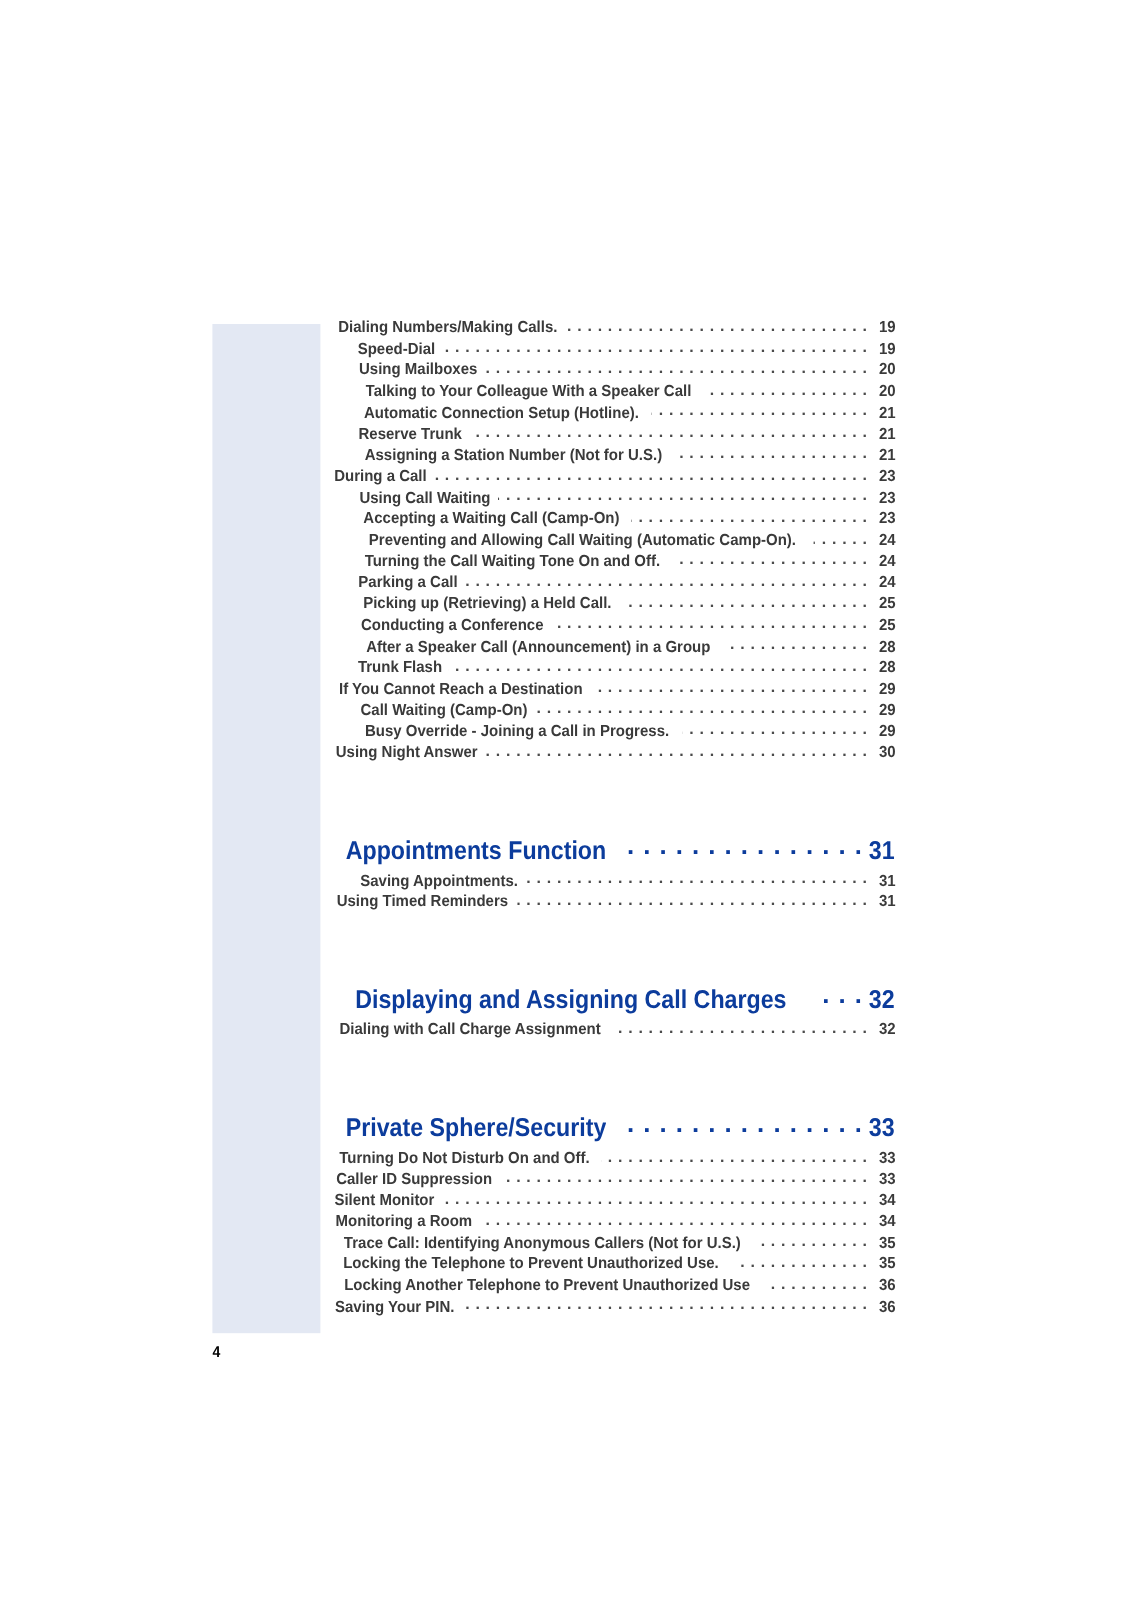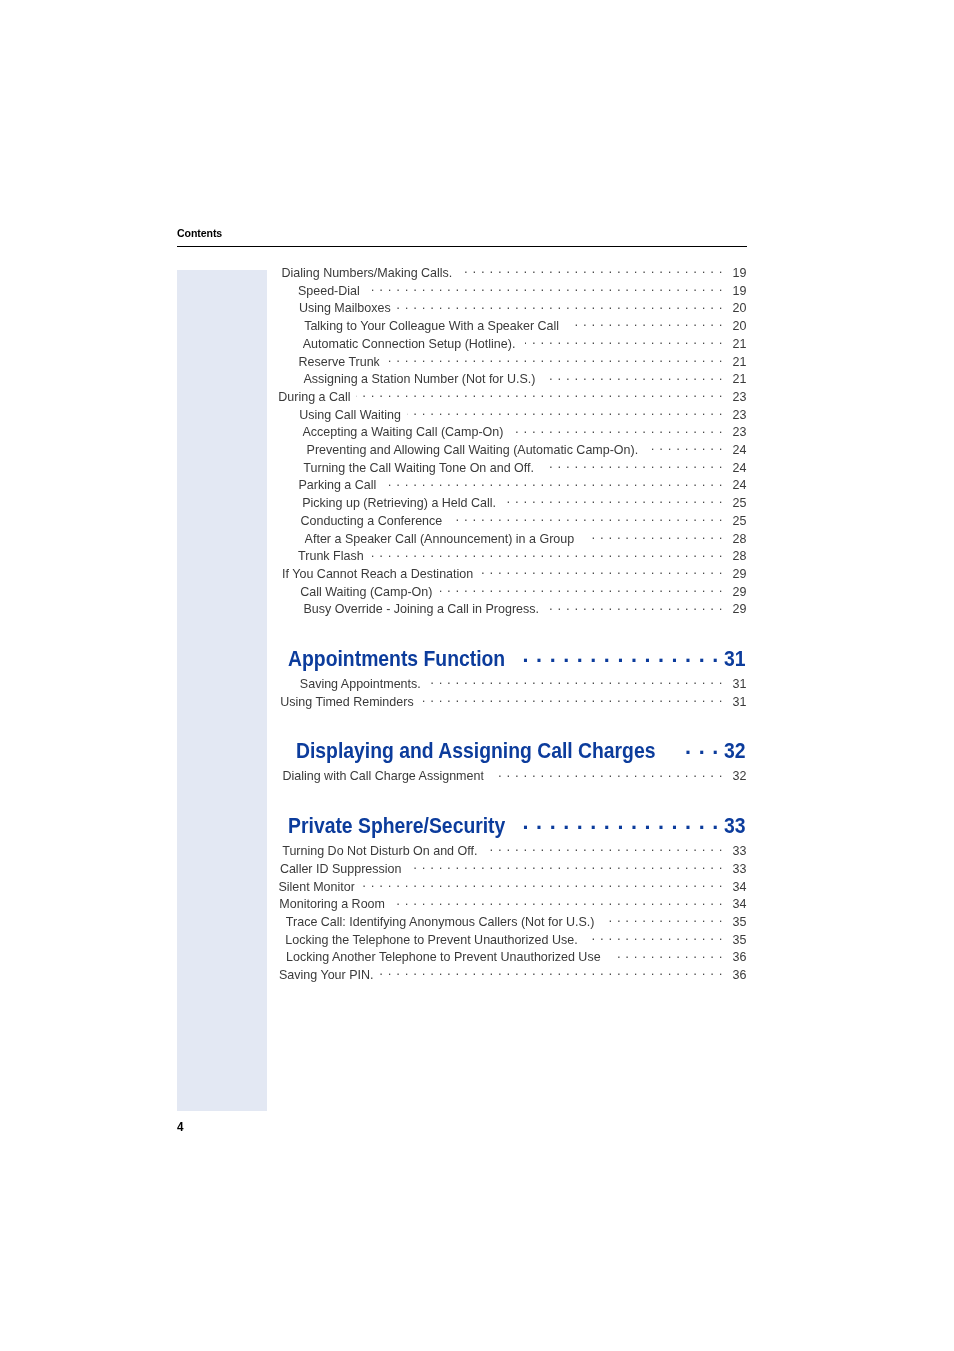--- a/index.html
+++ b/index.html
@@ -60,27 +60,28 @@
   
   #toc {
     position: absolute;
     left: 276px;
     top: 264px;
     width: 471px;
   }
 
   .toc-row {
     display: flex;
-    align-items: flex-start;
+    align-items: center;
     width: 471px;
     color: #3a3a3a;
     font-family: "Liberation Sans", sans-serif;
     font-size: 13.3px;
     line-height: 17.7px;
     white-space: nowrap;
+    font-weight: bold;
   }
   .toc-row .label {
     flex: 0 1 auto;
     overflow: hidden;
     transform: scaleX(0.94);
     transform-origin: left baseline;
   }
   .toc-row .leader {
     flex: 1 1 auto;
     margin: 0 2px 0 3px;
@@ -117,20 +118,21 @@
   .toc-chapter {
     display: flex;
     align-items: baseline;
     width: 471px;
     color: #0c3c9c;
     font-weight: bold;
     font-size: 21.5px;
     line-height: 26px;
     white-space: nowrap;
     font-family: "Liberation Sans", sans-serif;
+    margin-top: 32px;
   }
   .toc-chapter .label {
     flex: 0 1 auto;
     overflow: hidden;
     transform: scaleX(0.9);
     transform-origin: left baseline;
   }
   .toc-chapter .leader {
     flex: 1 1 auto;
     overflow: hidden;
@@ -170,24 +172,20 @@
     color: #000000;
     transform: scaleX(0.9);
     transform-origin: left top;
   }
 </style>
 </head>
 <body>
 
 <div id="page">
 
-  <div id="header">
-    <div class="header-title">Contents</div>
-    <div class="header-rule"></div>
-  </div>
 
   <div id="side-tab"></div>
 
   <div id="toc">
       <div class="toc-row">
         <span class="label">Dialing Numbers/Making Calls.</span>
         <span class="leader"></span>
         <span class="page">19</span>
       </div>
       <div class="toc-row lvl2">
@@ -277,20 +275,25 @@
       </div>
       <div class="toc-row lvl2">
         <span class="label">Call Waiting (Camp-On)</span>
         <span class="leader"></span>
         <span class="page">29</span>
       </div>
       <div class="toc-row lvl2">
         <span class="label">Busy Override - Joining a Call in Progress.</span>
         <span class="leader"></span>
         <span class="page">29</span>
+      </div>
+      <div class="toc-row">
+        <span class="label">Using Night Answer</span>
+        <span class="leader"></span>
+        <span class="page">30</span>
       </div>
       <div class="gap-before-chapter"></div>
       <div class="toc-chapter">
         <span class="label">Appointments Function</span>
         <span class="leader"></span>
         <span class="page">31</span>
       </div>
       <div class="gap-after-chapter"></div>
       <div class="toc-row lvl2">
         <span class="label">Saving Appointments.</span>

